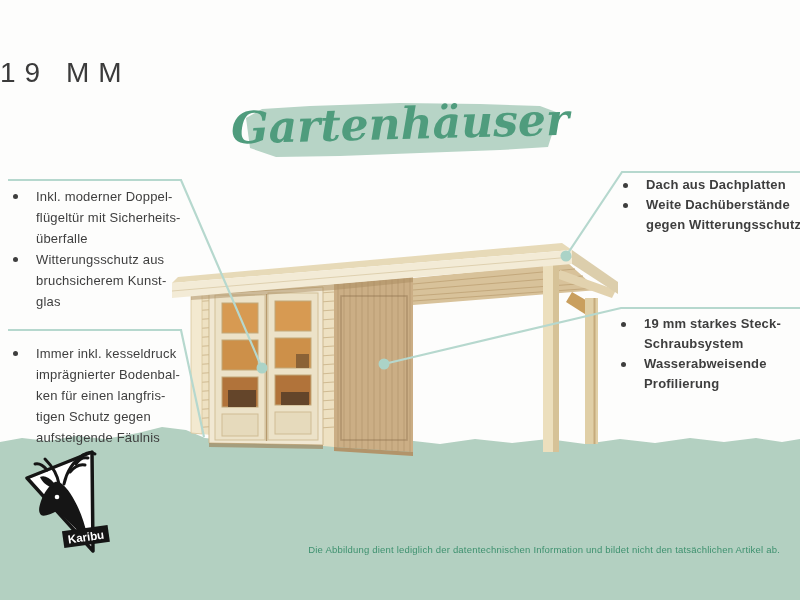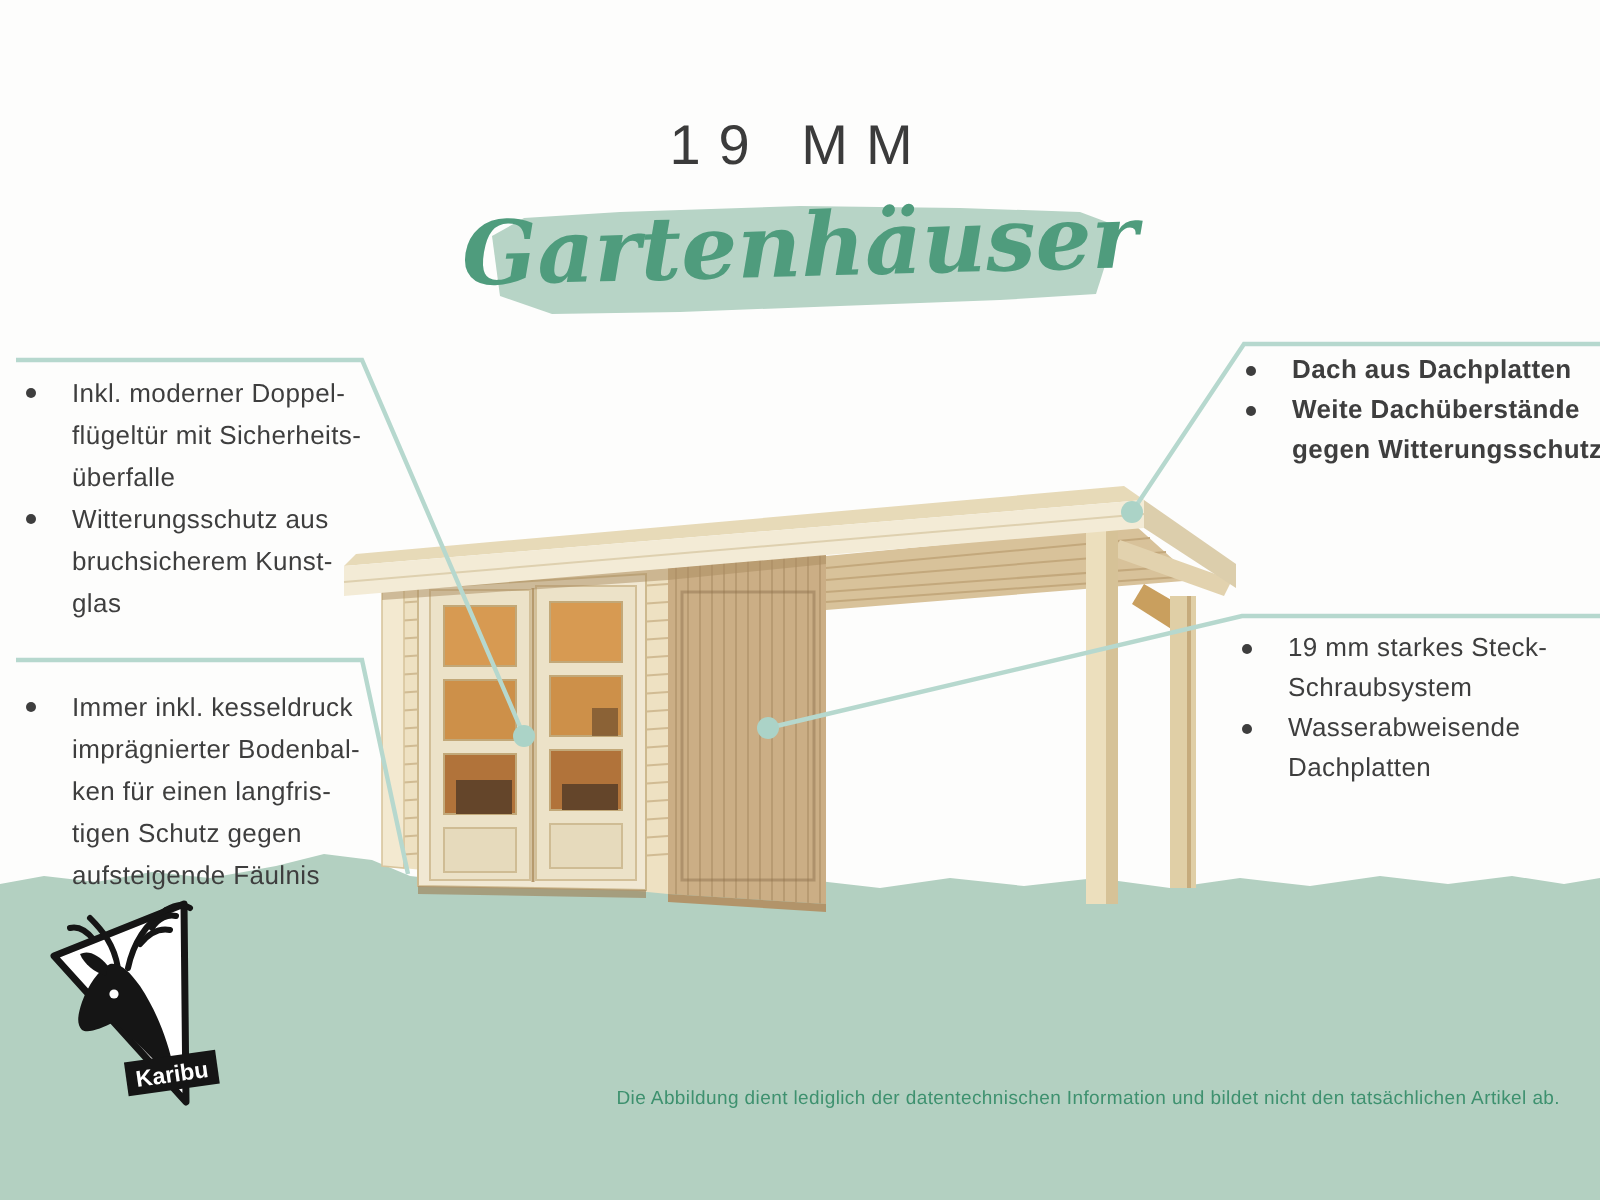--- a/index.html
+++ b/index.html
@@ -1,34 +1,34 @@
 <!DOCTYPE html>
 <html><head>
 <meta charset="utf-8">
 <style>
   html,body{margin:0;padding:0;background:#e8e8e8;}
   #canvas{position:relative;width:800px;height:600px;background:#fdfdfc;overflow:hidden;
           font-family:"Liberation Sans",sans-serif;}
   #scene{position:absolute;left:0;top:0;z-index:1;}
   .txt-layer{position:absolute;z-index:2;}
-  #title{left:0;top:57px;width:800px;text-align:center;font-size:28px;letter-spacing:9px;
+  #title{left:0;top:57px;width:800px;text-align:left;font-size:28px;letter-spacing:9px;
          color:#3b3b3b;font-weight:400;}
   #subtitle{left:0;top:98px;width:800px;text-align:center;font-size:44px;color:#4f9c7d;
             font-family:"DejaVu Serif",serif;font-style:italic;font-weight:bold;
             transform:rotate(-1.5deg);}
   .feature{color:#3e3e3e;font-size:13px;line-height:21px;letter-spacing:.2px;}
   .feature .item{display:flex;align-items:flex-start;}
   .feature .bullet{flex:0 0 auto;width:5px;height:5px;border-radius:50%;background:#3e3e3e;
                    margin:8px 18px 0 3px;}
   .feature .itxt{white-space:pre;}
   .feature.rcol{line-height:20px;}
   #feat-lt{left:10px;top:186px;}
   #feat-lb{left:10px;top:343px;}
   #feat-rt{left:620px;top:175px;font-weight:bold;}
-  #feat-rb{left:618px;top:314px;}
+  #feat-rb{left:618px;top:314px;font-weight:bold;}
   #disclaimer{right:20px;top:544px;font-size:9.5px;letter-spacing:.2px;color:#3e916f;}
 </style>
 </head>
 <body>
 
 <div id="canvas">
 
   <svg id="scene" width="800" height="600" viewBox="0 0 800 600">
     <defs>
       <clipPath id="clip-front-wall">
@@ -217,19 +217,19 @@
 
   <div class="txt-layer feature rcol" id="feat-rb">
     <div class="item">
       <span class="bullet"></span>
       <span class="itxt">19 mm starkes Steck-
 Schraubsystem</span>
     </div>
     <div class="item">
       <span class="bullet"></span>
       <span class="itxt">Wasserabweisende
-Dachplatten</span>
+Profilierung</span>
     </div>
   </div>
 
   <div class="txt-layer" id="disclaimer">Die Abbildung dient lediglich der datentechnischen Information und bildet nicht den tatsächlichen Artikel ab.</div>
 
 </div>
 
 </body></html>

